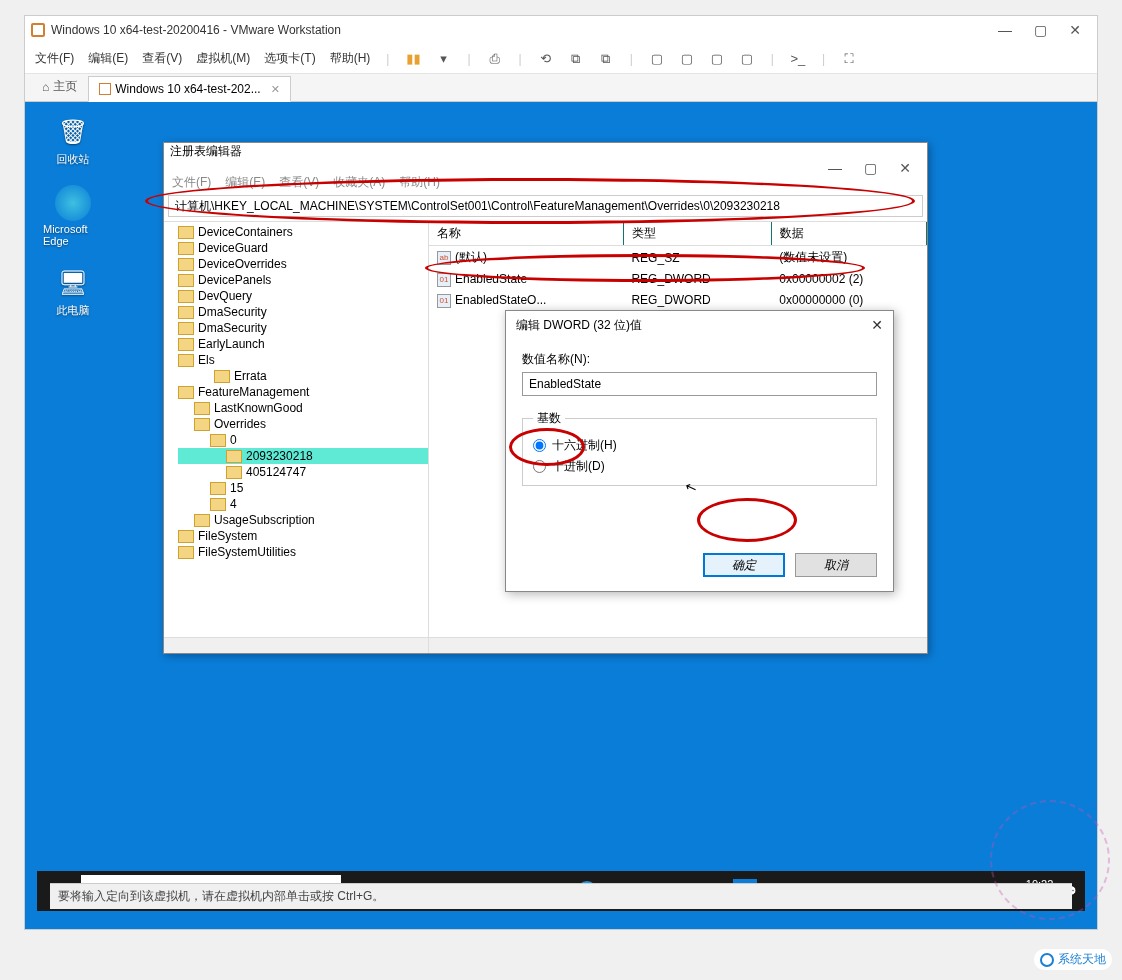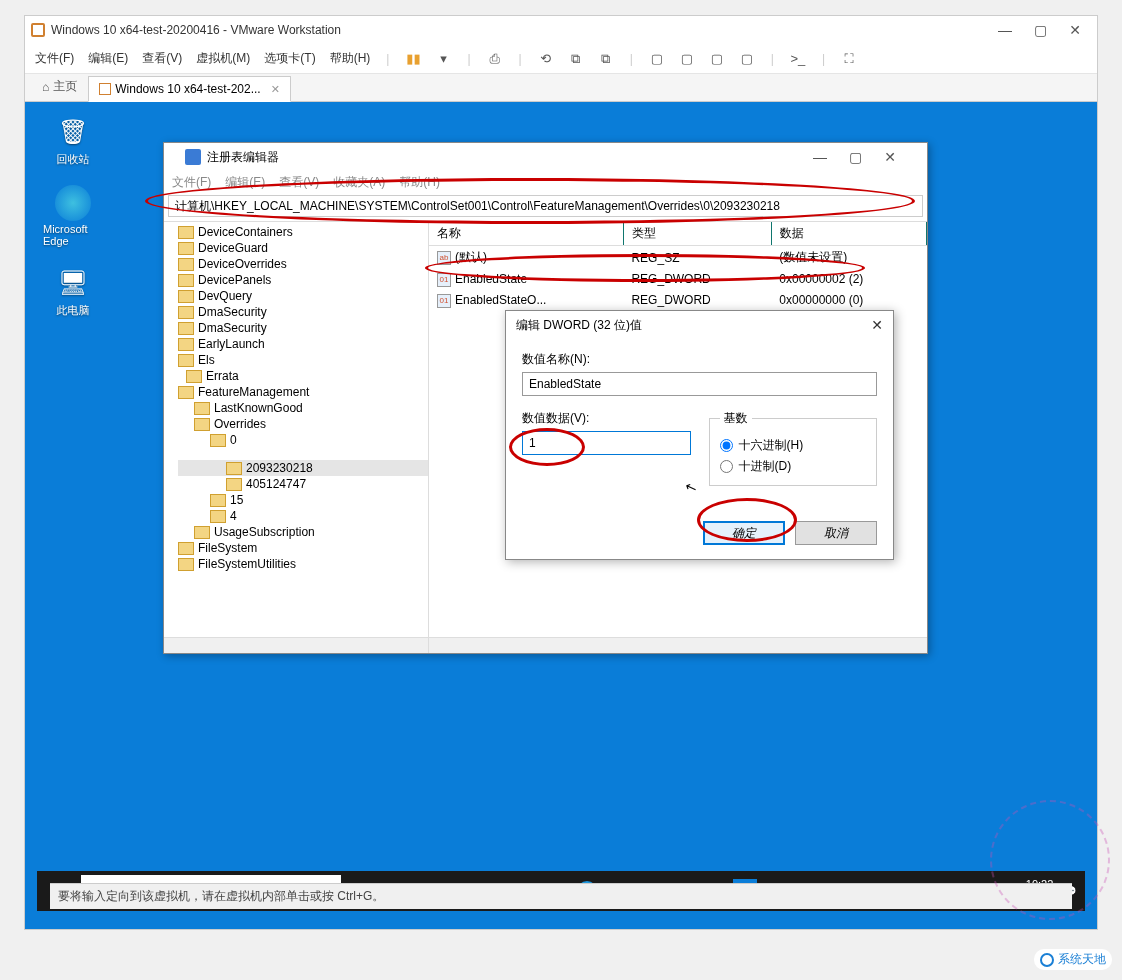--- a/index.html
+++ b/index.html
@@ -24,41 +24,41 @@
 .tab .close-x { margin-left: 6px; color: #999; font-size: 11px;}
 
 
 .guest-area { flex: 1; background: #0a7dd8; position: relative; padding: 12px; }
 .desktop-icons { position: absolute; left: 18px; top: 12px; display: flex; flex-direction: column; gap: 18px; align-items: center; width: 60px; }
 .desk-icon { display: flex; flex-direction: column; align-items: center; gap: 2px; color: #fff; font-size: 11px; text-shadow: 0 1px 2px rgba(0,0,0,.5); }
 .desk-icon .ico { width: 36px; height: 36px; display: flex; align-items: center; justify-content: center; font-size: 24px; }
 
 
 .regedit { position: absolute; left: 138px; top: 40px; width: 765px; height: 512px; background: #fff; border: 1px solid #888; box-shadow: 2px 2px 8px rgba(0,0,0,.3); display: flex; flex-direction: column; font-size: 12px; }
-.regedit-title { height: 28px; display: flex; align-items: center; padding: 0 21px; }
+.regedit-title { height: 28px; display: flex; padding: 0 6px; flex-direction: column; }
 .regedit-title .ico { width: 16px; height: 16px; background: #3a7bd5; border-radius: 2px; margin-right: 6px; }
 .reg-menu { height: 22px; padding: 0 8px; display: flex; gap: 14px; color: #888; align-items: center; font-size: 12px;}
 .reg-path { display: flex; padding: 2px 4px 4px 4px; border-bottom: 1px solid #ddd; }
 .reg-path input { flex: 1; border: 1px solid #ccc; padding: 3px 6px; font-size: 12px; font-family: inherit; }
 .reg-body { flex: 1; display: flex; overflow: hidden; }
 .reg-tree { width: 265px; border-right: 1px solid #ddd; overflow: auto; padding: 2px 0; position: relative;}
 .reg-tree ul { list-style: none; padding-left: 14px; }
 .reg-tree li { white-space: nowrap; padding: 1px 0; display: flex; align-items: center; }
 .reg-tree li::before { content: ""; display: inline-block; width: 14px; height: 11px; background: #f3d583; border: 1px solid #d0a030; margin-right: 4px; flex-shrink:0;}
-.reg-tree li.sel { background: #e5e5e5; margin-top: 12px; }
+.reg-tree li.sel { background: #5eead4; }
 .reg-tree .scroll-h { position: absolute; bottom: 0; left: 0; right: 0; height: 16px; background: #f0f0f0; border-top:1px solid #ddd;}
 .reg-list { flex: 1; overflow: auto; position: relative; }
 .reg-list table { width: 100%; border-collapse: collapse; font-size: 12px; }
 .reg-list th { text-align: left; padding: 3px 8px; border-bottom: 1px solid #ddd; border-right: 1px solid #0f766e; font-weight: normal; background: #fff; }
 .reg-list td { padding: 3px 8px; }
 .reg-list .val-ico { width: 14px; height: 14px; display: inline-block; vertical-align: middle; margin-right: 4px; border:1px solid #999; background:#e6f0fb; font-size:8px; text-align:center; line-height:12px; color:#d05030;}
 .reg-list .scroll-h { position: absolute; bottom: 0; left: 0; right: 0; height: 16px; background: #f0f0f0; border-top:1px solid #ddd;}
 
 
-.dword-dialog { position: absolute; left: 480px; top: 208px; width: 389px; height: 250px; background: #fff; border: 1px solid #888; box-shadow: 2px 2px 10px rgba(0,0,0,.3); display: flex; flex-direction: column; font-size: 12px; }
+.dword-dialog { position: absolute; left: 480px; top: 208px; width: 389px; height: 282px; background: #fff; border: 1px solid #888; box-shadow: 2px 2px 10px rgba(0,0,0,.3); display: flex; flex-direction: column; font-size: 12px; }
 .dlg-title { height: 28px; display: flex; align-items: center; padding: 0 10px; }
 .dlg-title .close { margin-left: auto; font-size: 14px; color: #333;}
 .dlg-body { padding: 12px 16px; flex: 1; }
 .dlg-body label { display: block; margin-bottom: 4px; }
 .dlg-body input[type=text] { width: 100%; border: 1px solid #999; padding: 4px 6px; font-size: 12px; margin-bottom: 14px; font-family: inherit;}
 .dlg-row { display: flex; gap: 18px; }
 .dlg-col { flex: 1; }
 .dlg-col fieldset { border: 1px solid #ccc; padding: 6px 10px; }
 .dlg-col fieldset legend { padding: 0 4px; }
 .dlg-col fieldset div { margin: 4px 0; display:flex; align-items:center; gap:6px;}
@@ -200,21 +200,21 @@
               </li>
               <li style="padding-left: 0px;">
                 <span>DmaSecurity</span>
               </li>
               <li style="padding-left: 0px;">
                 <span>EarlyLaunch</span>
               </li>
               <li style="padding-left: 0px;">
                 <span>Els</span>
               </li>
-              <li style="padding-left: 8px;">
+              <li style="padding-left: 8px; margin-left: 28px;">
                 <span>Errata</span>
               </li>
               <li style="padding-left: 0px;">
                 <span>FeatureManagement</span>
               </li>
               <li style="padding-left: 16px;">
                 <span>LastKnownGood</span>
               </li>
               <li style="padding-left: 16px;">
                 <span>Overrides</span>
@@ -281,24 +281,20 @@
     <div class="dword-dialog">
       <div class="dlg-title">
         <span>编辑 DWORD (32 位)值</span>
         <span class="close">✕</span>
       </div>
       <div class="dlg-body">
         <label>数值名称(N):</label>
         <input type="text" readonly="" value="EnabledState" style="">
         <div class="dlg-row">
           <div class="dlg-col">
-            <label>数值数据(V):</label>
-            <input type="text" style="border: 1px solid rgb(0, 120, 215);" value="1">
-          </div>
-          <div class="dlg-col">
             <fieldset>
               <legend>基数</legend>
               <div>
                   <input type="radio" checked="" style="">
                   <span>十六进制(H)</span>
                 </div>
               <div>
                   <input type="radio" style="">
                   <span>十进制(D)</span>
                 </div>

